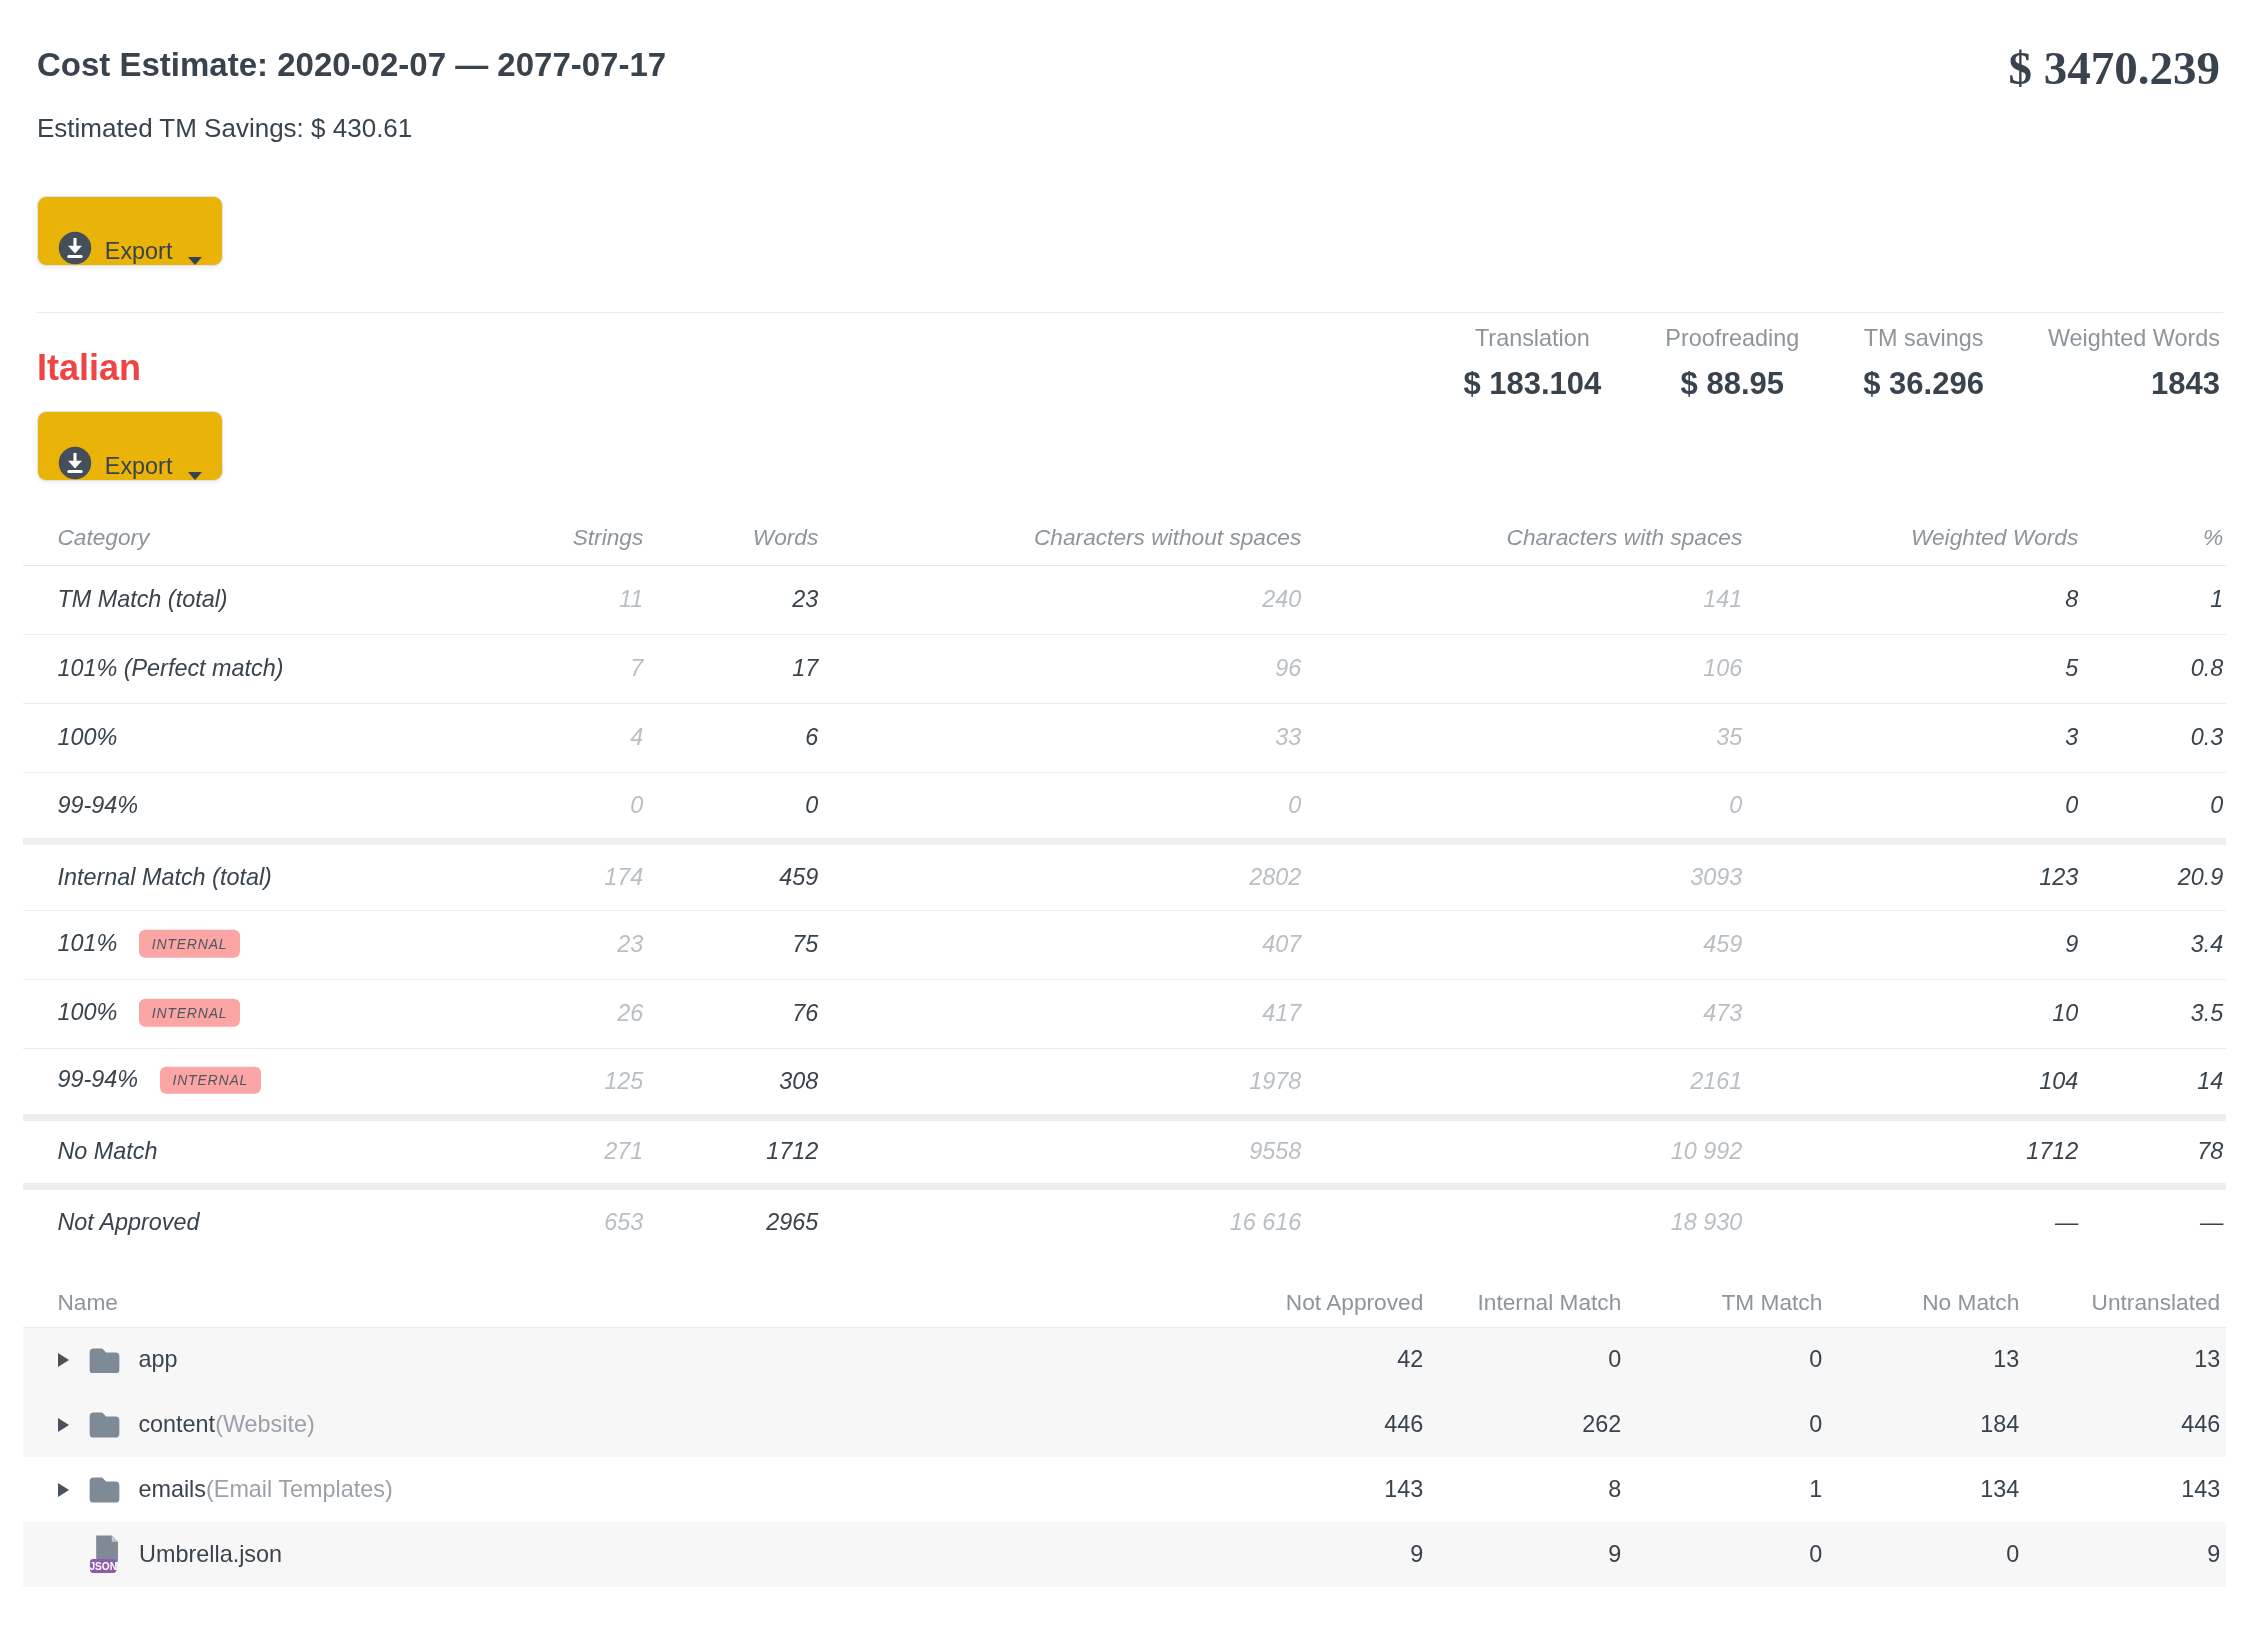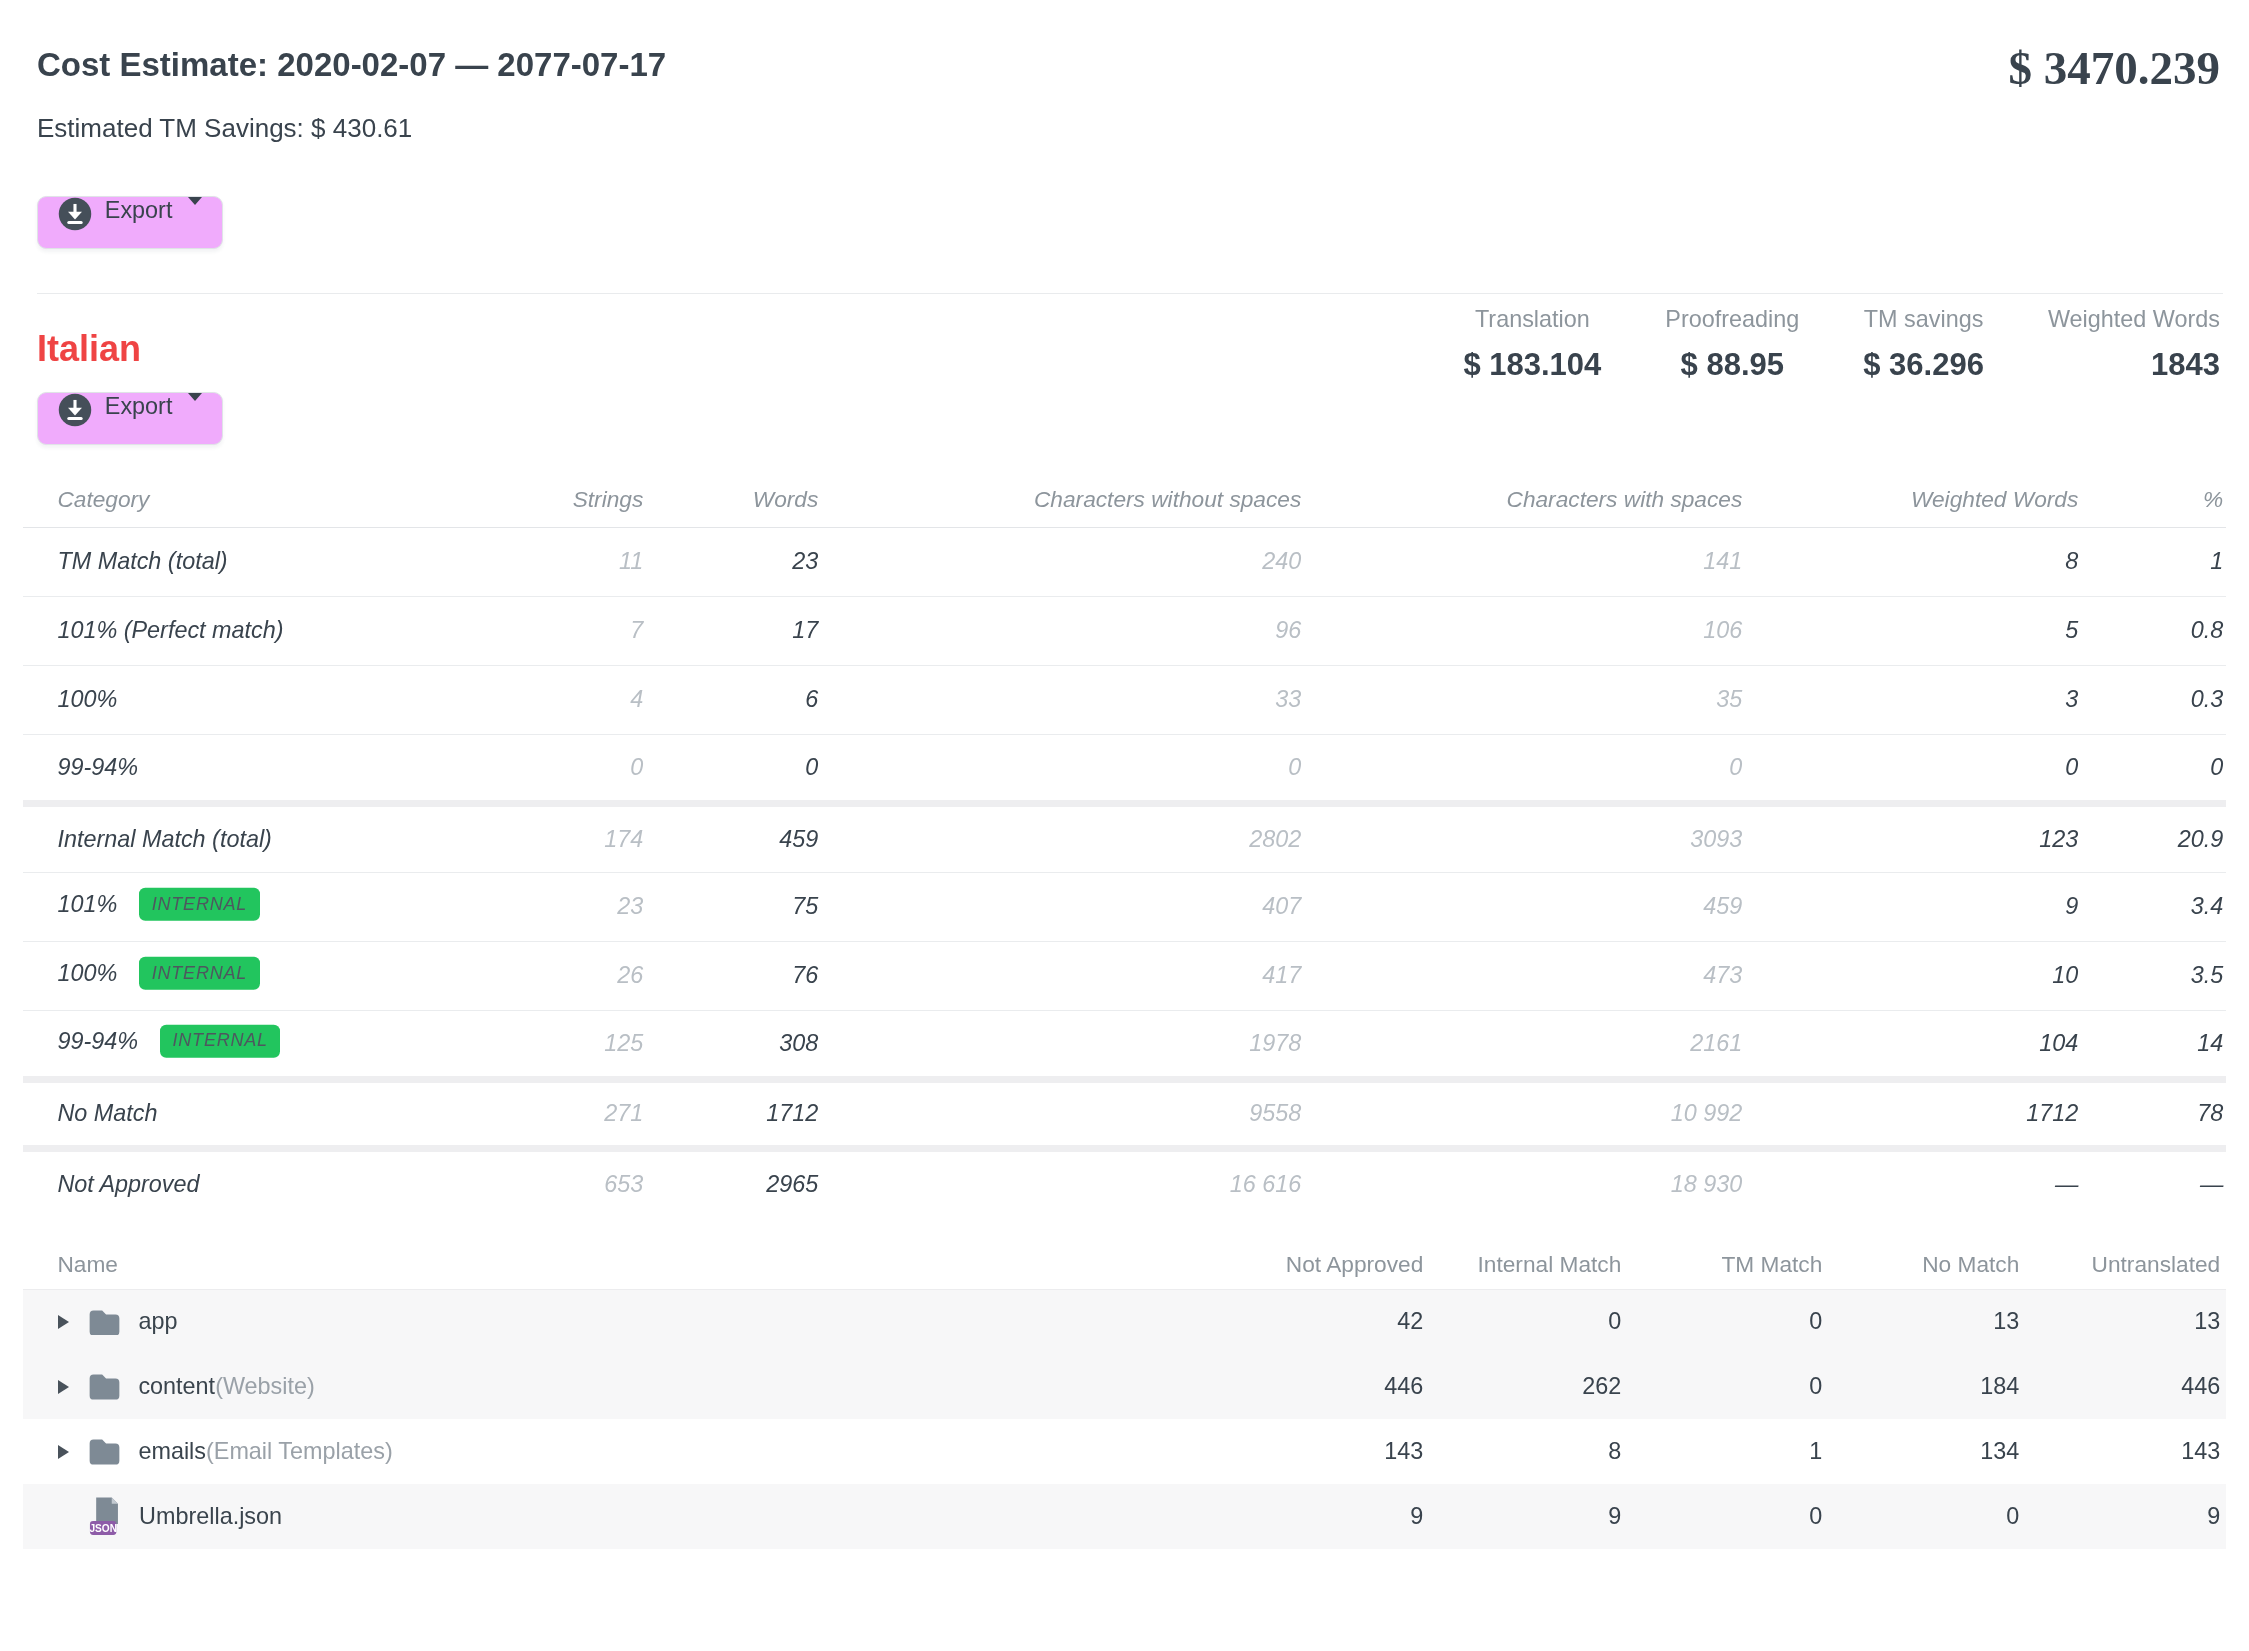--- a/index.html
+++ b/index.html
@@ -15,23 +15,23 @@
   .page { width: 2250px; position: relative; }
 
   
   .top-header { position: relative; padding: 45px 30px 0 37px; }
   .page-title { margin: 0; font-size: 33px; font-weight: 700; color: #39434d; line-height: 1.2; }
   .tm-savings { margin-top: 28px; font-size: 26px; font-weight: 400; color: #39434d; }
   .total-price { position: absolute; top: 41px; right: 30px; font-size: 47px; font-weight: 700; color: #39434d; font-family: Liberation Serif, serif; }
 
   .export-btn {
     margin-top: 52px;
-    display: inline-flex; align-items: flex-start;
-    height: 53px; padding: 0 20.3px;
-    background: #f0abfc;
+    display: inline-flex; align-items: flex-end;
+    height: 70px; padding: 0 20.3px;
+    background: #eab308;
     border: 1.6px solid #e0e3e7; border-radius: 9.4px;
     box-shadow: 0 2.3px 3.9px rgba(40,50,60,0.06);
     cursor: pointer; font-family: inherit;
   }
   .export-btn .btn-label { font-size: 23.4px; font-weight: 500; color: #39434d; margin-left: 12.5px; }
   .dl-icon { width: 34px; height: 34px; display: block; }
   .caret-down {
     width: 0; height: 0; margin-left: 15.6px;
     border-left: 7px solid transparent; border-right: 7px solid transparent;
     border-top: 8.6px solid #39434d;
@@ -63,22 +63,22 @@
   .cat-table tbody tr.group-end { border-bottom: 7.8px solid #eeeef0; }
   .cat-table tbody tr:last-child { border-bottom: none; }
 
   td.c-first { text-align: left; padding-left: 34px; }
   td.num { text-align: right; padding-right: 3.1px; }
   .light { color: #b9bfc5; }
   .dark { color: #39434d; }
 
   .badge {
     display: inline-block; margin-left: 22px; padding: 5.5px 12.5px 6.2px;
-    background: #22c55e; border-radius: 6.2px;
-    font-size: 18px; letter-spacing: 0.8px; color: #4e575f;
+    background: #fca5a5; border-radius: 6.2px;
+    font-size: 14px; letter-spacing: 0.8px; color: #4e575f;
     transform: translateY(-2.3px);
     text-align: right;
   }
 
   
   .files-table { margin: 0 23.4px; width: 2203px; }
   .files-table thead td {
     height: 72px; vertical-align: bottom; padding-bottom: 11px;
     font-size: 22.7px; color: #8d959c;
     border-bottom: 1.6px solid #ececee;

